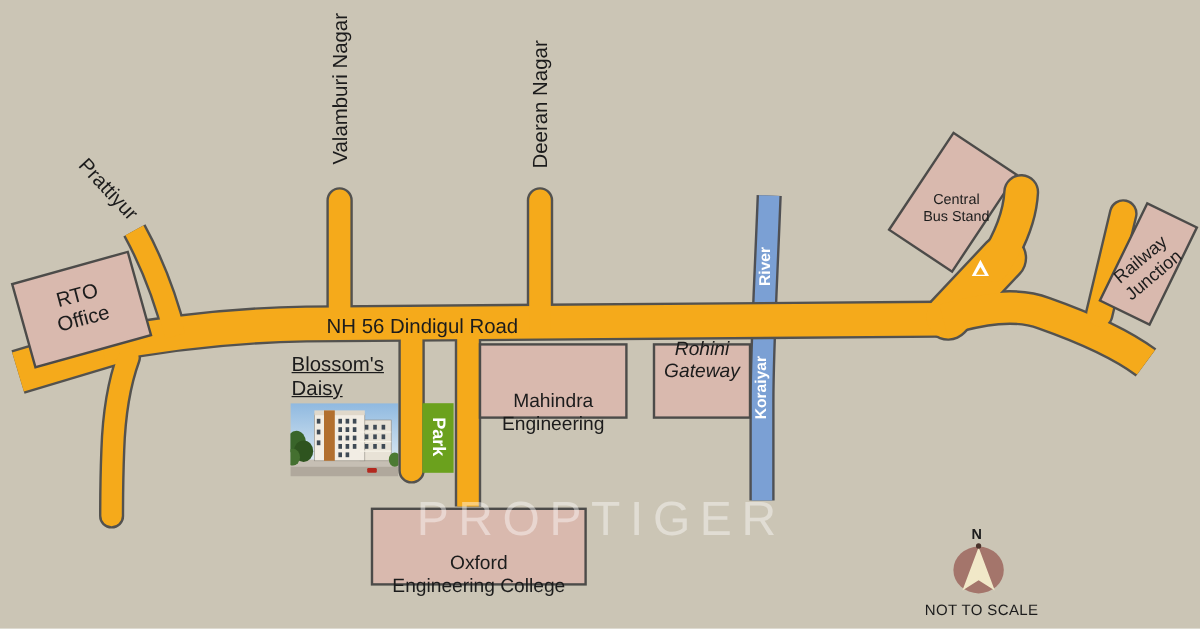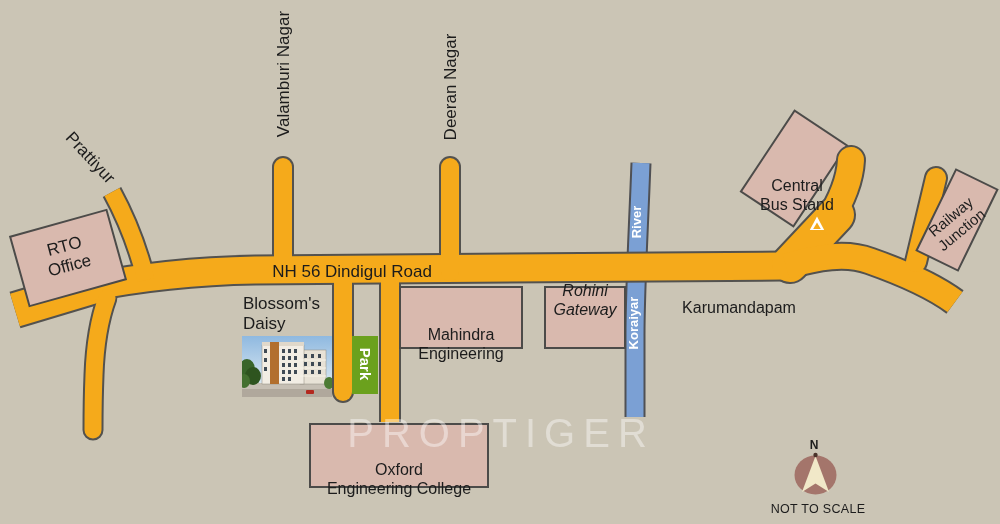--- a/index.html
+++ b/index.html
@@ -147,51 +147,50 @@
 
   <div class="lbl" style="left:90px; top:158px; font-size:17px; transform:translate(-50%,-50%) rotate(47deg);">Prattiyur</div>
 
   <div class="lbl" style="left:352px; top:272px; font-size:17px;">NH 56 Dindigul Road</div>
 
   <div class="lbl" style="left:67px; top:256px; font-size:17px; transform:translate(-50%,-50%) rotate(-15deg);">
     <div>RTO</div>
     <div>Office</div>
   </div>
 
-  <div class="lbl left-anchor" style="left:243px; top:294px; font-size:17px; line-height:20px;">
+  <div class="lbl left-anchor" style="left:243px; top:294px; font-size:17px; line-height:20px;text-decoration:underline;">
     <div>Blossom's</div>
     <div>Daisy</div>
   </div>
 
   <div class="lbl" style="left:461px; top:317px; font-size:16px;margin-top:28px;">
     <div>Mahindra</div>
     <div>Engineering</div>
   </div>
 
   <div class="lbl" style="left:585px; top:301px; font-size:16px;font-style:italic;">
     <div>Rohini</div>
     <div>Gateway</div>
   </div>
 
   <div class="lbl" style="left:399px; top:480px; font-size:16px;">
     <div>Oxford</div>
     <div>Engineering College</div>
   </div>
 
-  <div class="lbl" style="left:797px; top:174px; font-size:16px;margin-top:22px;">
+  <div class="lbl" style="left:797px; top:174px; font-size:12px;">
     <div>Central</div>
     <div>Bus Stand</div>
   </div>
 
   <div class="lbl" style="left:956px; top:223px; font-size:15px; line-height:17px; transform:translate(-50%,-50%) rotate(-40deg);">
     <div>Railway</div>
     <div>Junction</div>
   </div>
 
-  <div class="lbl" style="left:739px; top:308px; font-size:16px;">Karumandapam</div>
 
   <div class="lbl white" style="left:637px; top:222px; font-size:13px; transform:translate(-50%,-50%) rotate(-90deg);">River</div>
 
   <div class="lbl white" style="left:634px; top:323px; font-size:13px; transform:translate(-50%,-50%) rotate(-90deg);">Koraiyar</div>
 
   <div class="lbl white" style="left:365px; top:364px; font-size:15px; transform:translate(-50%,-50%) rotate(90deg);">Park</div>
 
   <div class="lbl" style="left:814px; top:446px; font-size:12px; font-weight:bold;">N</div>
 
   <div class="lbl" style="left:818px; top:509px; font-size:12.5px; letter-spacing:0.3px;">NOT TO SCALE</div>

